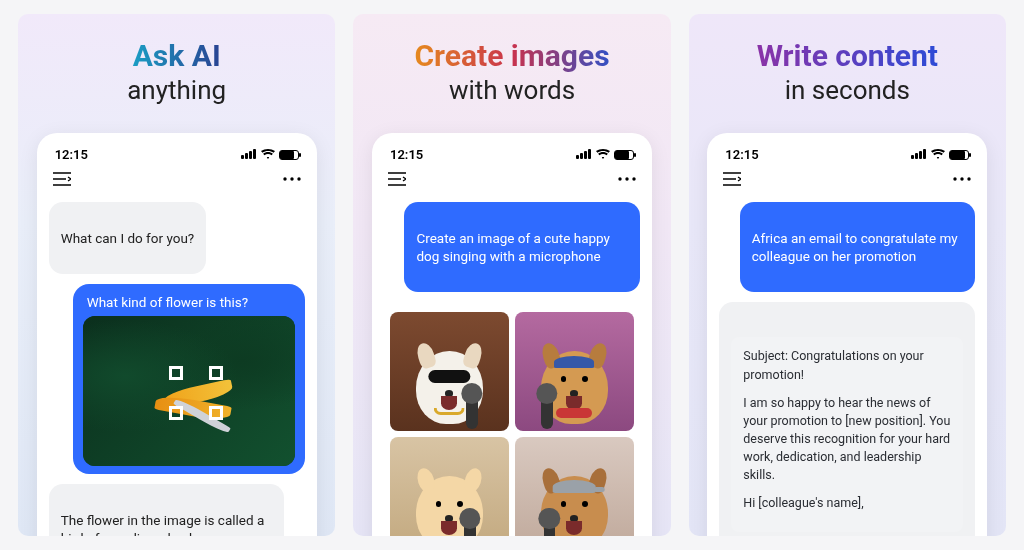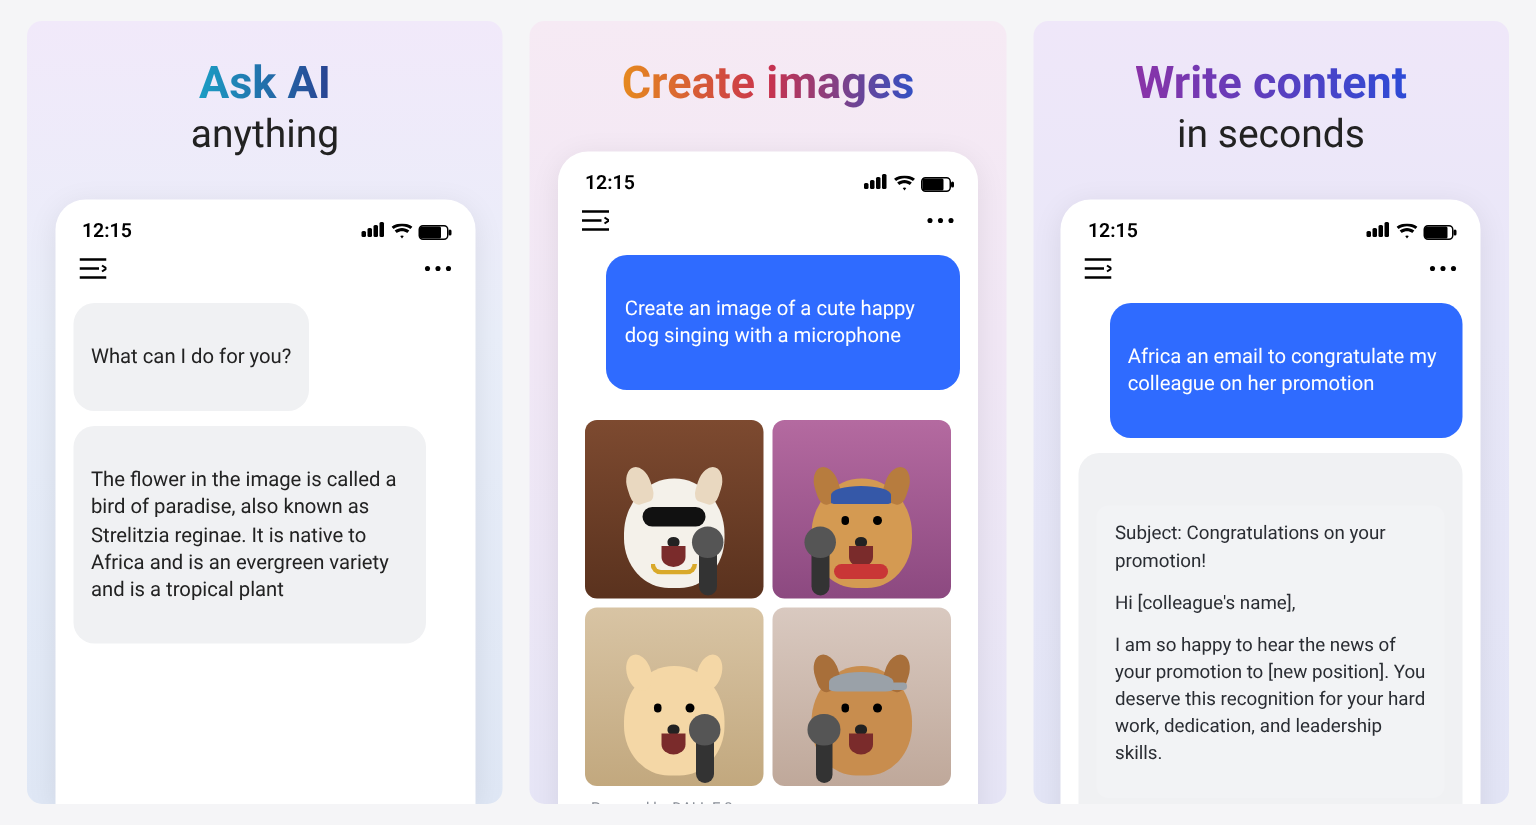--- a/index.html
+++ b/index.html
@@ -158,28 +158,44 @@
       <span class="ic">
           <svg width="18" height="4" viewBox="0 0 18 4">
             <circle cx="2" cy="2" r="1.7"></circle>
             <circle cx="9" cy="2" r="1.7"></circle>
             <circle cx="16" cy="2" r="1.7"></circle>
           </svg>
         </span>
     </div>
     <div class="chat">
       <div class="bubble grey">What can I do for you?</div>
+      <div class="blue-img">
+        <div class="btxt">What kind of flower is this?</div>
+        <div class="imgbox">
+          <div class="leaves"></div>
+          <div class="petal pet1"></div>
+          <div class="petal pet2"></div>
+          <div class="petal pet3"></div>
+          <div class="focus">
+              <span class="tl"></span>
+              <span class="tr"></span>
+              <span class="bl"></span>
+              <span class="br"></span>
+            </div>
+        </div>
+      </div>
       <div class="bubble grey">The flower in the image is called a bird of paradise, also known as Strelitzia reginae. It is native to Africa and is an evergreen variety and is a tropical plant</div>
     </div>
   </div>
 </div>
 
 <div class="panel p2">
   <div class="headline">
     <div class="headline-top g2">Create images</div>
+    <div class="headline-bot">with words</div>
   </div>
   <div class="phone">
     <div class="statusbar">
       <span>12:15</span>
       <span class="status-icons">
         <span class="sig"><span class="b1"></span><span class="b2"></span><span class="b3"></span><span class="b4"></span></span>
         <span class="ic">
             <svg width="14" height="11" viewBox="0 0 14 11">
               <path d="M7 10L8.2 8.4C7.5 7.9 6.5 7.9 5.8 8.4L7 10zM3.5 6.3C5.5 4.7 8.5 4.7 10.5 6.3L11.9 4.7C9 2.4 5 2.4 2.1 4.7L3.5 6.3zM0 2.1C4 -0.7 10 -0.7 14 2.1L12.6 3.7C9.3 1.3 4.7 1.3 1.4 3.7L0 2.1z" fill="#000"></path>
             </svg>
@@ -299,19 +315,19 @@
             <circle cx="9" cy="2" r="1.7"></circle>
             <circle cx="16" cy="2" r="1.7"></circle>
           </svg>
         </span>
     </div>
     <div class="chat">
       <div class="bubble blue">Africa an email to congratulate my colleague on her promotion</div>
       <div class="bubble grey" style="max-width:100%;">
         <div class="emailbox">
           <p class="subj">Subject: Congratulations on your promotion!</p>
+          <p>I am so happy to hear the news of your promotion to [new position]. You deserve this recognition for your hard work, dedication, and leadership skills.</p>
           <p>Hi [colleague's name],</p>
-          <p>I am so happy to hear the news of your promotion to [new position]. You deserve this recognition for your hard work, dedication, and leadership skills.</p>
         </div>
       </div>
     </div>
   </div>
 </div>
 
 </body></html>

